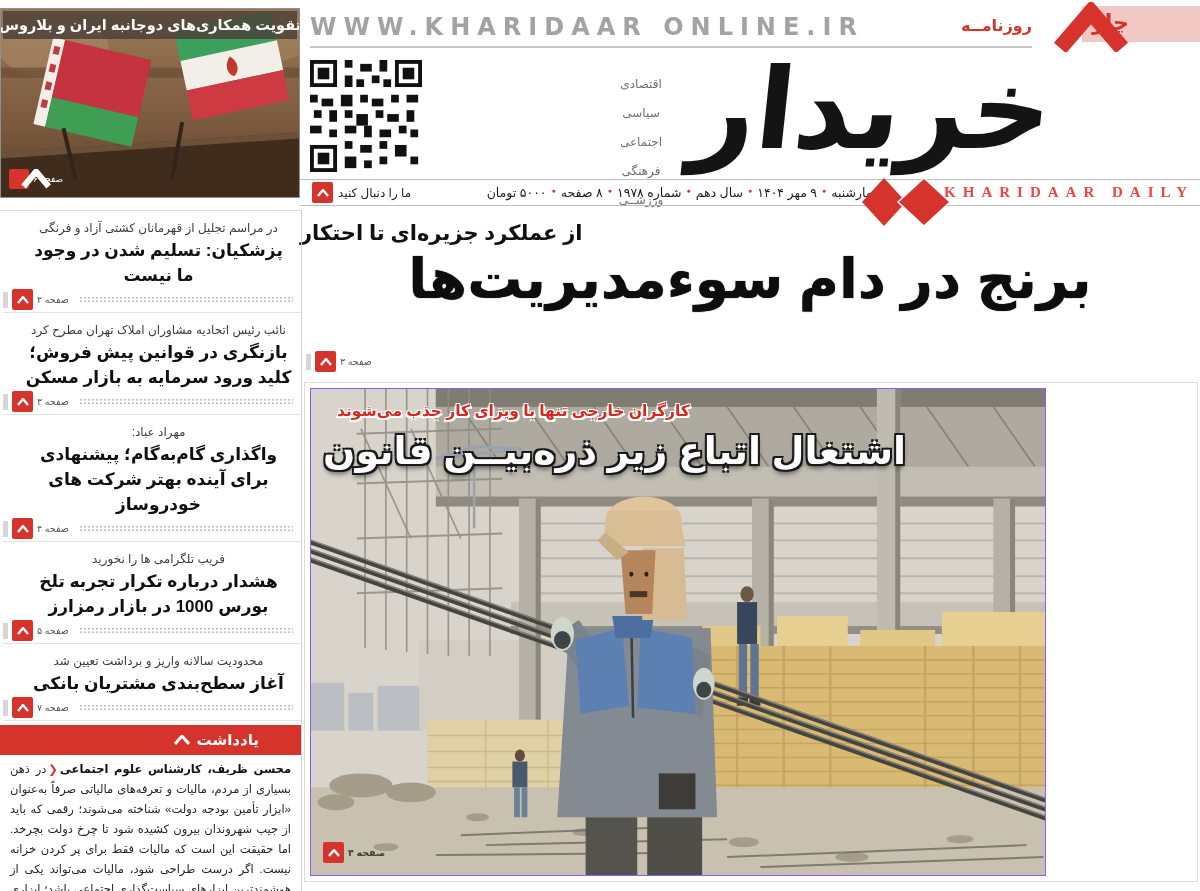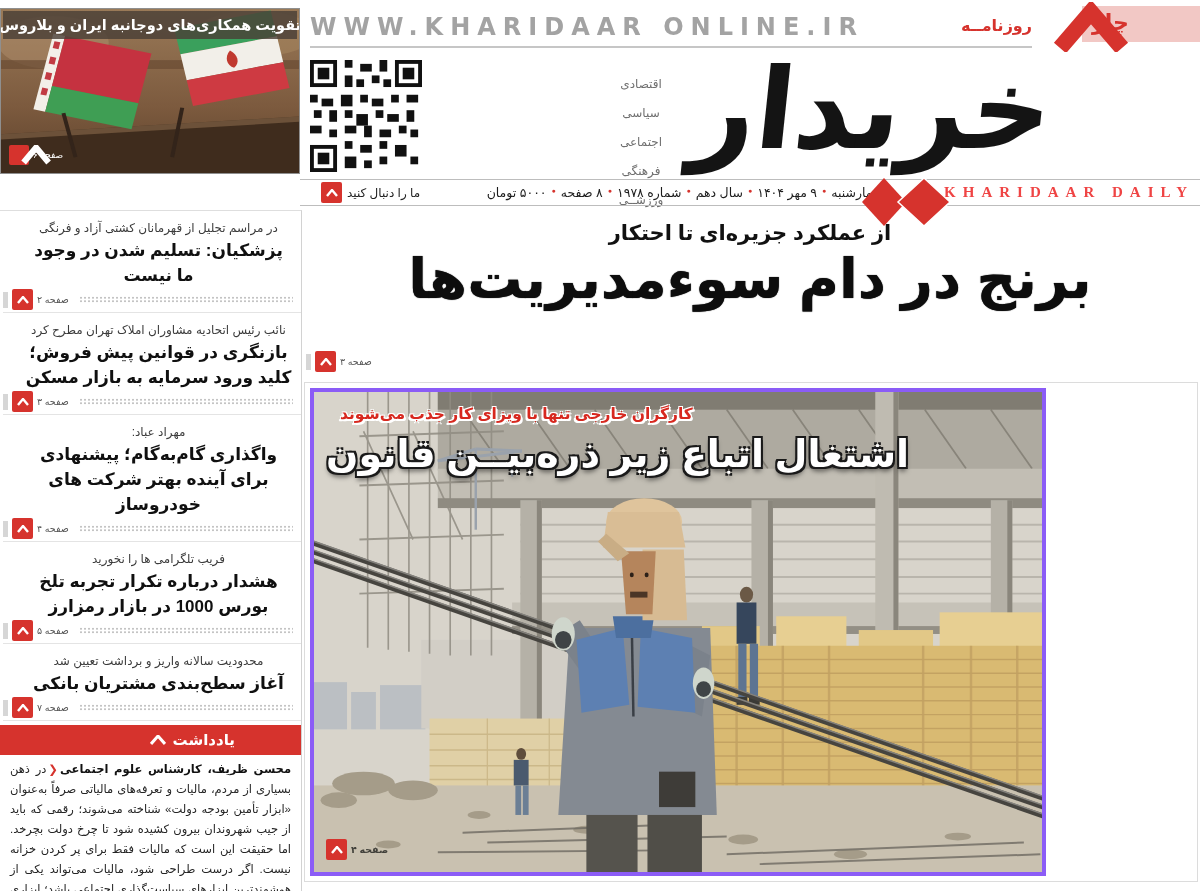--- a/index.html
+++ b/index.html
@@ -20,71 +20,71 @@
   .corner .rlabel{position:absolute;right:168px;top:14px;color:var(--red);font-weight:bold;font-size:16px;direction:rtl;white-space:nowrap}
   .corner .pinkbox{position:absolute;right:0;top:4px;width:118px;height:36px;background:#f2c8c5;color:var(--red);
        font-weight:800;font-size:22px;direction:rtl;text-align:left;padding:4px 10px;overflow:hidden}
   .corner .chev{position:absolute;right:70px;top:0px;width:78px;height:50px}
   .qr{position:absolute;left:310px;top:60px;width:112px;height:112px}
   .brand{position:absolute;right:8px;top:44px;width:500px;height:132px;display:flex;align-items:center;justify-content:flex-end;
        font-size:112px;font-weight:900;color:#141414;direction:rtl;transform:skewX(-6deg);letter-spacing:-4px;line-height:1}
   .cats{position:absolute;left:608px;top:76px;width:66px;display:flex;flex-direction:column;gap:12px;direction:rtl;text-align:center;
        color:#6f6f6f;font-size:12px;line-height:17px}
   .strip{position:absolute;left:300px;right:0;top:179px;height:27px;border-top:1px solid #bdbdbd;border-bottom:1px solid #bdbdbd;
-       display:flex;align-items:center;padding:0 21px}
+       display:flex;align-items:center;padding:0 12px}
   .follow{display:flex;align-items:center;gap:5px}
   .follow .flabel{direction:rtl;font-size:12px;color:#222;white-space:nowrap}
   .pagebox{width:21px;height:21px;background:var(--red);border-radius:2px;display:inline-flex;align-items:center;justify-content:center;flex:none}
   .pagebox svg{width:12px;height:8px}
   .dateline{position:absolute;left:168px;width:430px;top:0;height:25px;display:flex;align-items:center;justify-content:center;
        direction:rtl;font-size:12.5px;color:#1c1c1c;white-space:nowrap}
   .dl-part+.dl-part::before{content:"●";color:var(--red);font-size:7px;margin:0 5px;vertical-align:2px;display:inline-block;transform:translateY(-2px)}
   .diamonds{position:absolute;right:248px;top:-2px;width:92px;height:48px;z-index:5}
   .latin{position:absolute;right:6px;top:4px;font-family:Liberation Serif, serif;font-weight:800;font-size:15px;
        letter-spacing:7px;color:#ef4444;white-space:nowrap}
 
   
-  .flagphoto{position:absolute;left:0;top:8px;width:300px;height:166px;border:1px solid #8f8f8f;overflow:hidden;background:#a21caf}
+  .flagphoto{position:absolute;left:0;top:8px;width:300px;height:190px;border:1px solid #8f8f8f;overflow:hidden;background:#a21caf}
   .flagphoto svg{position:absolute;inset:0;width:100%;height:100%}
   .flagtitle{position:absolute;left:2px;right:2px;top:2px;height:28px;background:rgba(74,64,55,.82);color:#fff;
        font-size:14.5px;font-weight:bold;direction:rtl;display:flex;align-items:center;justify-content:center;white-space:nowrap}
   .photomark{position:absolute;left:8px;bottom:8px;display:flex;align-items:center;gap:4px}
   .photomark .pagebox{width:20px;height:20px}
   .photomark .plabel{font-size:9px;color:#fff;direction:rtl;white-space:nowrap}
 
   
-  .lead-kicker{position:absolute;left:300px;top:221px;width:900px;text-align:center;direction:rtl;
+  .lead-kicker{position:absolute;left:300px;top:221px;width:900px;text-align:left;direction:rtl;
        font-size:21px;font-weight:bold;color:#111}
   .lead-headline{position:absolute;left:300px;top:247px;width:900px;text-align:center;direction:rtl;
        font-size:55px;font-weight:900;color:#0d0d0d;letter-spacing:-1px;text-shadow:0 0 1px #0d0d0d}
   .lead-mark{position:absolute;left:306px;top:351px;display:flex;align-items:center;gap:4px}
   .lead-mark .plabel,.sb-mark .plabel{font-size:9.5px;color:#555;direction:rtl;white-space:nowrap}
   .pm-bar{width:5px;height:16px;background:#d6d6d6;flex:none}
 
   
   .photo-frame{position:absolute;left:304px;top:382px;width:894px;height:500px;border:1px solid #dcdcdc}
-  .photo-wrap{position:absolute;left:310px;top:388px;width:736px;height:488px;border:4px solid #8b5cf6;overflow:hidden;background:#d8d4cb}
+  .photo-wrap{position:absolute;left:310px;top:388px;width:736px;height:488px;border:1px solid #8b5cf6;overflow:hidden;background:#d8d4cb}
   .photo-wrap>svg{position:absolute;inset:0;width:100%;height:100%}
   .ph-topline{position:absolute;left:26px;top:13px;direction:rtl;white-space:nowrap;font-size:15.5px;font-weight:800;color:#d7281f;
        text-shadow:-1px -1px 0 #fff,1px -1px 0 #fff,-1px 1px 0 #fff,1px 1px 0 #fff,2px 2px 0 #fff,-2px 2px 0 #fff}
   .ph-headline{position:absolute;left:12px;top:40px;direction:rtl;white-space:nowrap;font-size:38px;font-weight:900;color:#fff;
        text-shadow:-2px -2px 0 #1a1a1a,2px -2px 0 #1a1a1a,-2px 2px 0 #1a1a1a,2px 2px 0 #1a1a1a,0 4px 5px rgba(0,0,0,.55)}
   .ph-mark{position:absolute;left:12px;bottom:12px;display:flex;align-items:center;gap:4px}
   .ph-mark .plabel{font-size:9.5px;color:#41403a;font-weight:bold;direction:rtl;white-space:nowrap}
 
   
   .sidebar{position:absolute;left:0;top:210px;width:302px;height:681px;border-right:1px solid #d2d2d2;border-top:1px solid #dedede;
        padding:4px 0 0 0;overflow:hidden}
   .sb-art{padding:3px 8px 0 24px;text-align:center;direction:rtl}
   .sb-kicker{font-size:12px;color:#3c3c3c;line-height:20px}
   .sb-headline{font-size:17px;font-weight:800;color:#101010;line-height:25px}
   .sb-mark{display:flex;align-items:center;height:22px;margin:3px 0 4px 3px;border-bottom:1px solid #e4e4e4;padding:0 0 4px 0;gap:4px;direction:ltr}
   .pm-dots{flex:1;height:7px;margin:0 8px 0 6px;
        background-image:radial-gradient(#c4c4c4 1px,transparent 1.2px);background-size:4px 3.5px;background-position:0 0}
-  .note-banner{height:30px;background:var(--red);display:flex;align-items:center;justify-content:flex-end;padding-right:66px;gap:7px}
+  .note-banner{height:30px;background:var(--red);display:flex;align-items:center;justify-content:flex-end;padding-right:42px;gap:7px}
   .note-banner .blabel{color:#fff;font-weight:800;font-size:15px;direction:rtl}
   .note-banner svg{width:16px;height:10px}
   .note-title{direction:rtl;text-align:center;font-size:14.5px;font-weight:800;color:#131313;line-height:22px;margin:8px 10px 4px 10px}
   .note-body{direction:rtl;text-align:justify;font-size:11.5px;line-height:20px;color:#252525;margin:4px 10px 2px 10px}
   .note-body .author{font-weight:800;color:#111}
   .note-body .amark{color:var(--red);font-weight:800;margin:0 2px}
 
   .diamond{fill:var(--red)}
 </style>
 </head>

